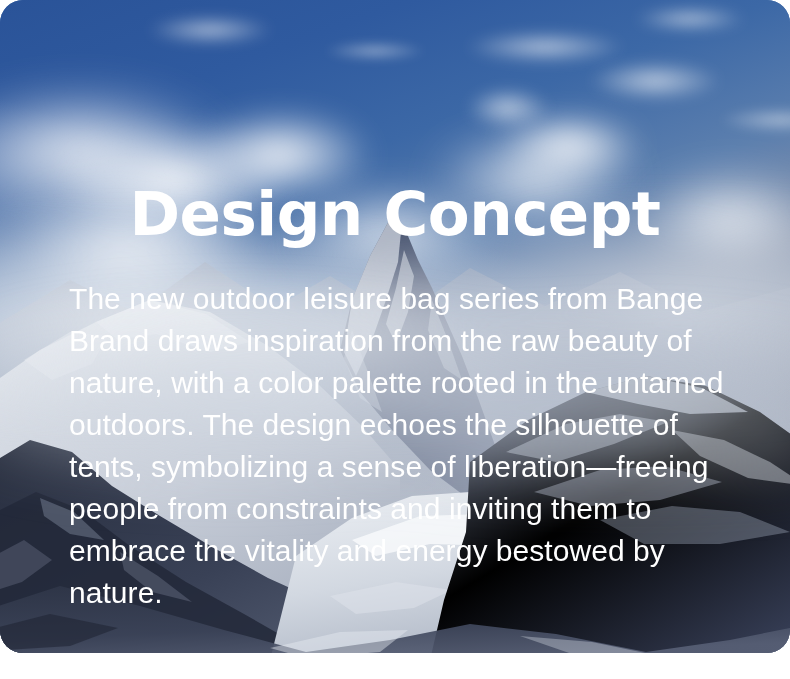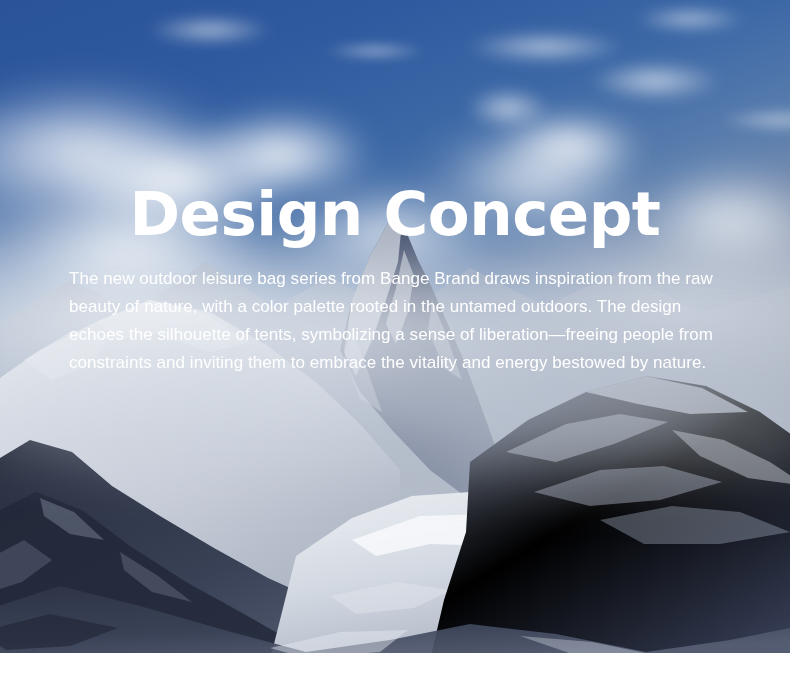--- a/index.html
+++ b/index.html
@@ -21,20 +21,21 @@
 
   
   .photo {
     position: absolute;
     left: 0;
     top: 0;
     width: 790px;
     height: 653px;
     overflow: hidden;
     background: #3f6ba8;
+    border-radius: 23px;
   }
 
   
   .sky {
     position: absolute;
     inset: 0;
     background:
       linear-gradient(197deg,
         rgba(255,255,255,0.00) 38%,
         rgba(196,204,216,0.55) 62%,
@@ -135,22 +136,22 @@
   }
 
   .body-copy {
     position: absolute;
     left: 69px;
     top: 248px;
     width: 662px;
     color: #ffffff;
     font-family: "Liberation Sans", sans-serif;
     font-weight: 400;
-    font-size: 17px;
-    line-height: 28px;
+    font-size: 30px;
+    line-height: 42px;
     letter-spacing: 0.05px;
   }
 
   .footer-strip {
     position: absolute;
     left: 0;
     top: 653px;
     width: 790px;
     height: 26px;
     background: #ffffff;

